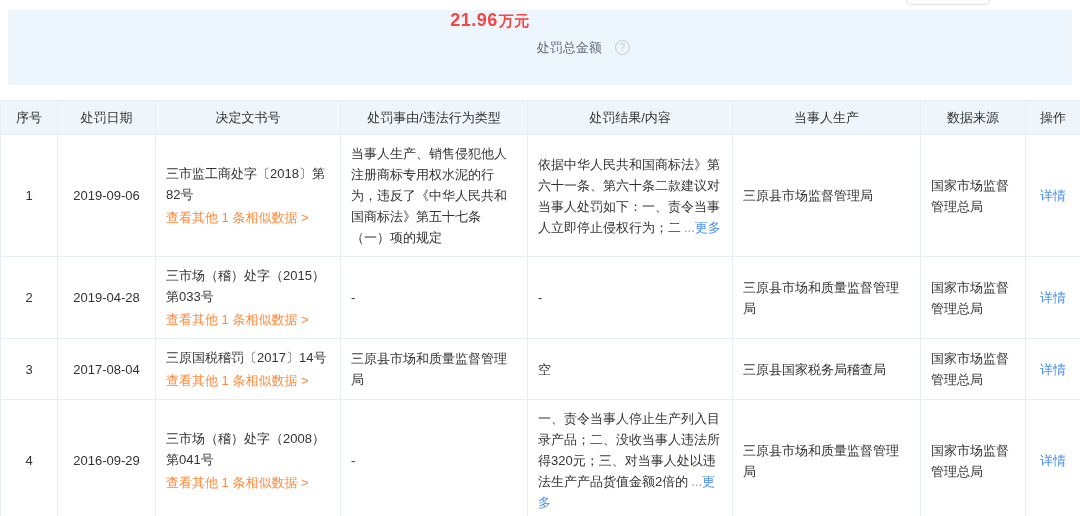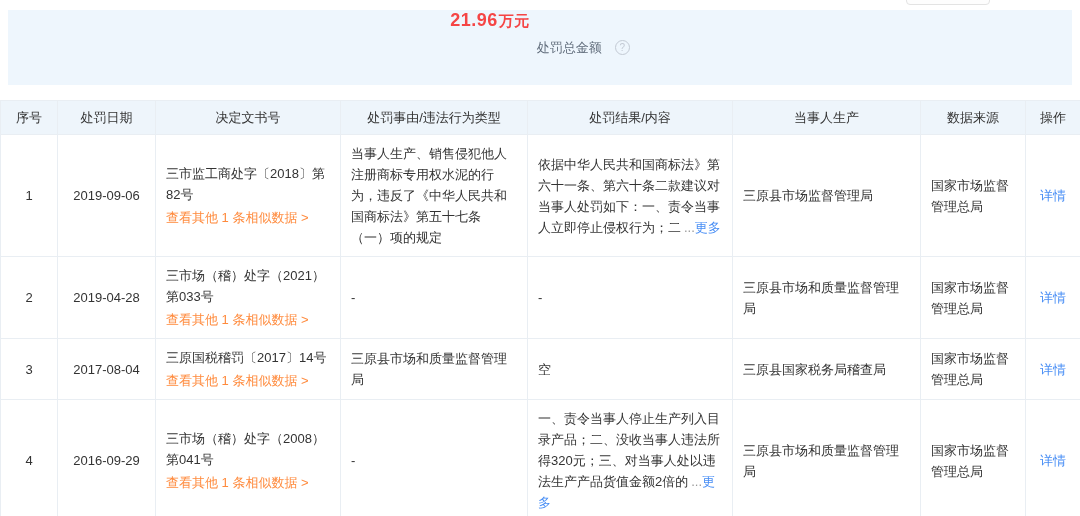--- a/index.html
+++ b/index.html
@@ -111,21 +111,21 @@
         <td class="c-left">国家市场监督管理总局</td>
         <td class="c-center">
           <a class="link-blue">详情</a>
         </td>
       </tr>
 
       <tr class="r2">
         <td class="c-center">2</td>
         <td class="c-center">2019-04-28</td>
         <td class="c-left doc-cell">
-          <span class="doc-no">三市场（稽）处字（2021）第033号</span>
+          <span class="doc-no">三市场（稽）处字（2015）第033号</span>
           <a class="link-orange">查看其他 1 条相似数据 &gt;</a>
         </td>
         <td class="c-left">-</td>
         <td class="c-left">
           <span>-</span>
         </td>
         <td class="c-left">三原县市场和质量监督管理局</td>
         <td class="c-left">国家市场监督管理总局</td>
         <td class="c-center">
           <a class="link-blue">详情</a>

